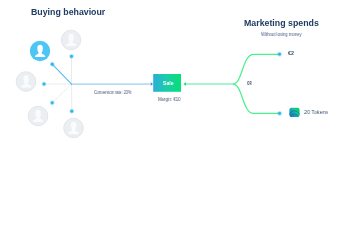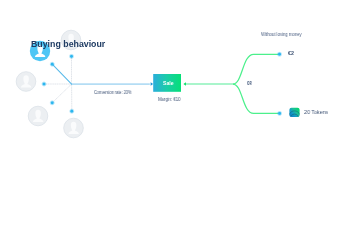--- a/index.html
+++ b/index.html
@@ -1,19 +1,19 @@
 <!DOCTYPE html>
 <html><head>
 <meta charset="utf-8">
 <style>
   html,body{margin:0;padding:0;}
   body{width:349px;height:144px;background:#ffffff;font-family:"Liberation Sans",sans-serif;overflow:hidden;}
   #root{position:relative;width:349px;height:144px;background:#fff;}
   .abs{position:absolute;white-space:nowrap;}
-  .title{font-weight:bold;color:#1f3c63;font-size:8.8px;will-change:transform;margin-top:32px;}
+  .title{font-weight:bold;color:#1f3c63;font-size:8.8px;will-change:transform;}
   .lbl{color:#5b6f8c;transform-origin:left top;will-change:transform;}
   .sub{font-size:5px;transform:scaleX(0.85);color:#4d6184;}
   .conv{font-size:4.6px;transform:scaleX(0.85);color:#45597b;}
   .margin{font-size:4.9px;transform:scaleX(0.87);color:#46587a;}
   .or{font-size:4.5px;transform:scaleX(0.72);color:#3e5478;font-weight:bold;}
   .eur{font-size:5.4px;color:#3f5475;font-weight:600;}
   .tok{font-size:5.7px;transform:scaleX(0.94);color:#3f5475;}
   svg.layer{position:absolute;left:0;top:0;}
 </style>
 </head>
@@ -118,20 +118,21 @@
   <g>
     <rect x="289.4" y="107.7" width="10.2" height="9.4" rx="2.1" fill="url(#gTok)"></rect>
     <g clip-path="url(#tokClip)" fill="none" stroke="#14707f" stroke-width="0.9" opacity="0.8">
       <path d="M288.0,118.6 C288.4,113.4 291.4,110.9 294.5,110.9 C297.6,110.9 300.6,113.4 301.0,118.6"></path>
       <path d="M290.1,118.9 C290.4,115.6 292.3,114.1 294.5,114.1 C296.7,114.1 298.6,115.6 298.9,118.9"></path>
     </g>
   </g>
 </svg>
 
   <div class="abs title" style="left:31.4px;top:7.1px;">Buying behaviour</div>
+  <div class="abs title" style="left:243.6px;top:17.6px;">Marketing spends</div>
   <div class="abs lbl sub" style="left:261.3px;top:31.4px;">Without losing money</div>
   <div class="abs lbl conv" style="left:93.9px;top:89.9px;">Conversion rate: 20%</div>
   <div class="abs lbl margin" style="left:158.1px;top:96.9px;">Margin: €10</div>
   <div class="abs lbl or" style="left:247.3px;top:80.6px;">OR</div>
   <div class="abs lbl eur" style="left:287.5px;top:50.2px;">€2</div>
   <div class="abs lbl tok" style="left:304.3px;top:109.0px;">20 Tokens</div>
   <div class="abs" style="left:163.3px;top:80.2px;font-size:6px;line-height:6px;font-weight:bold;color:#ffffff;transform-origin:left top;transform:scaleX(0.86);">Sale</div>
 
 </div>
 

